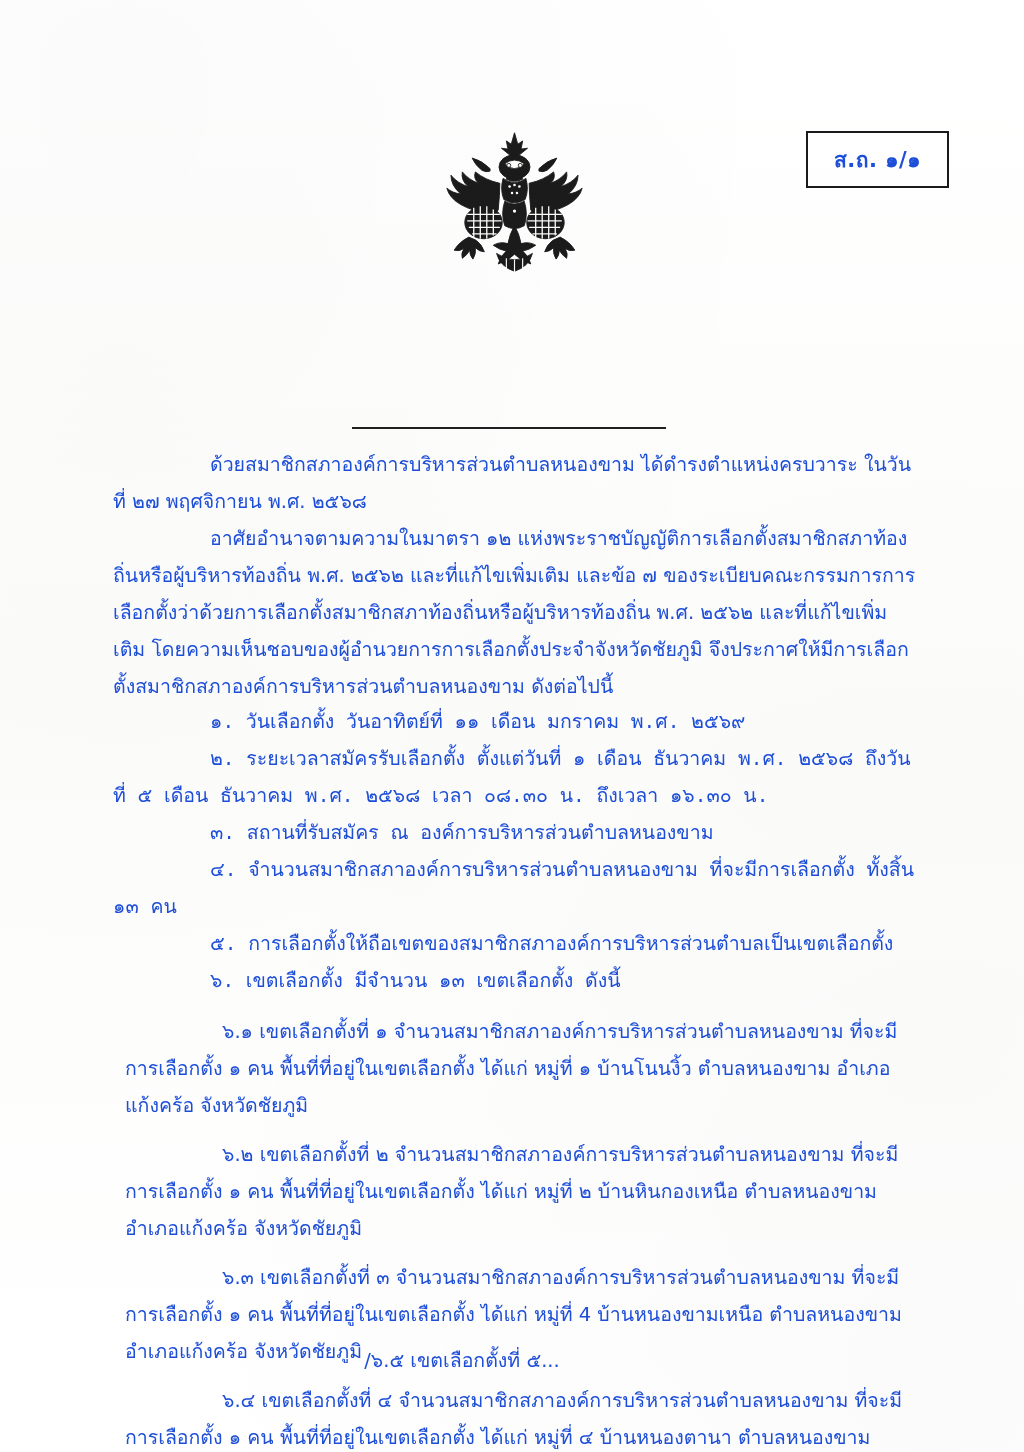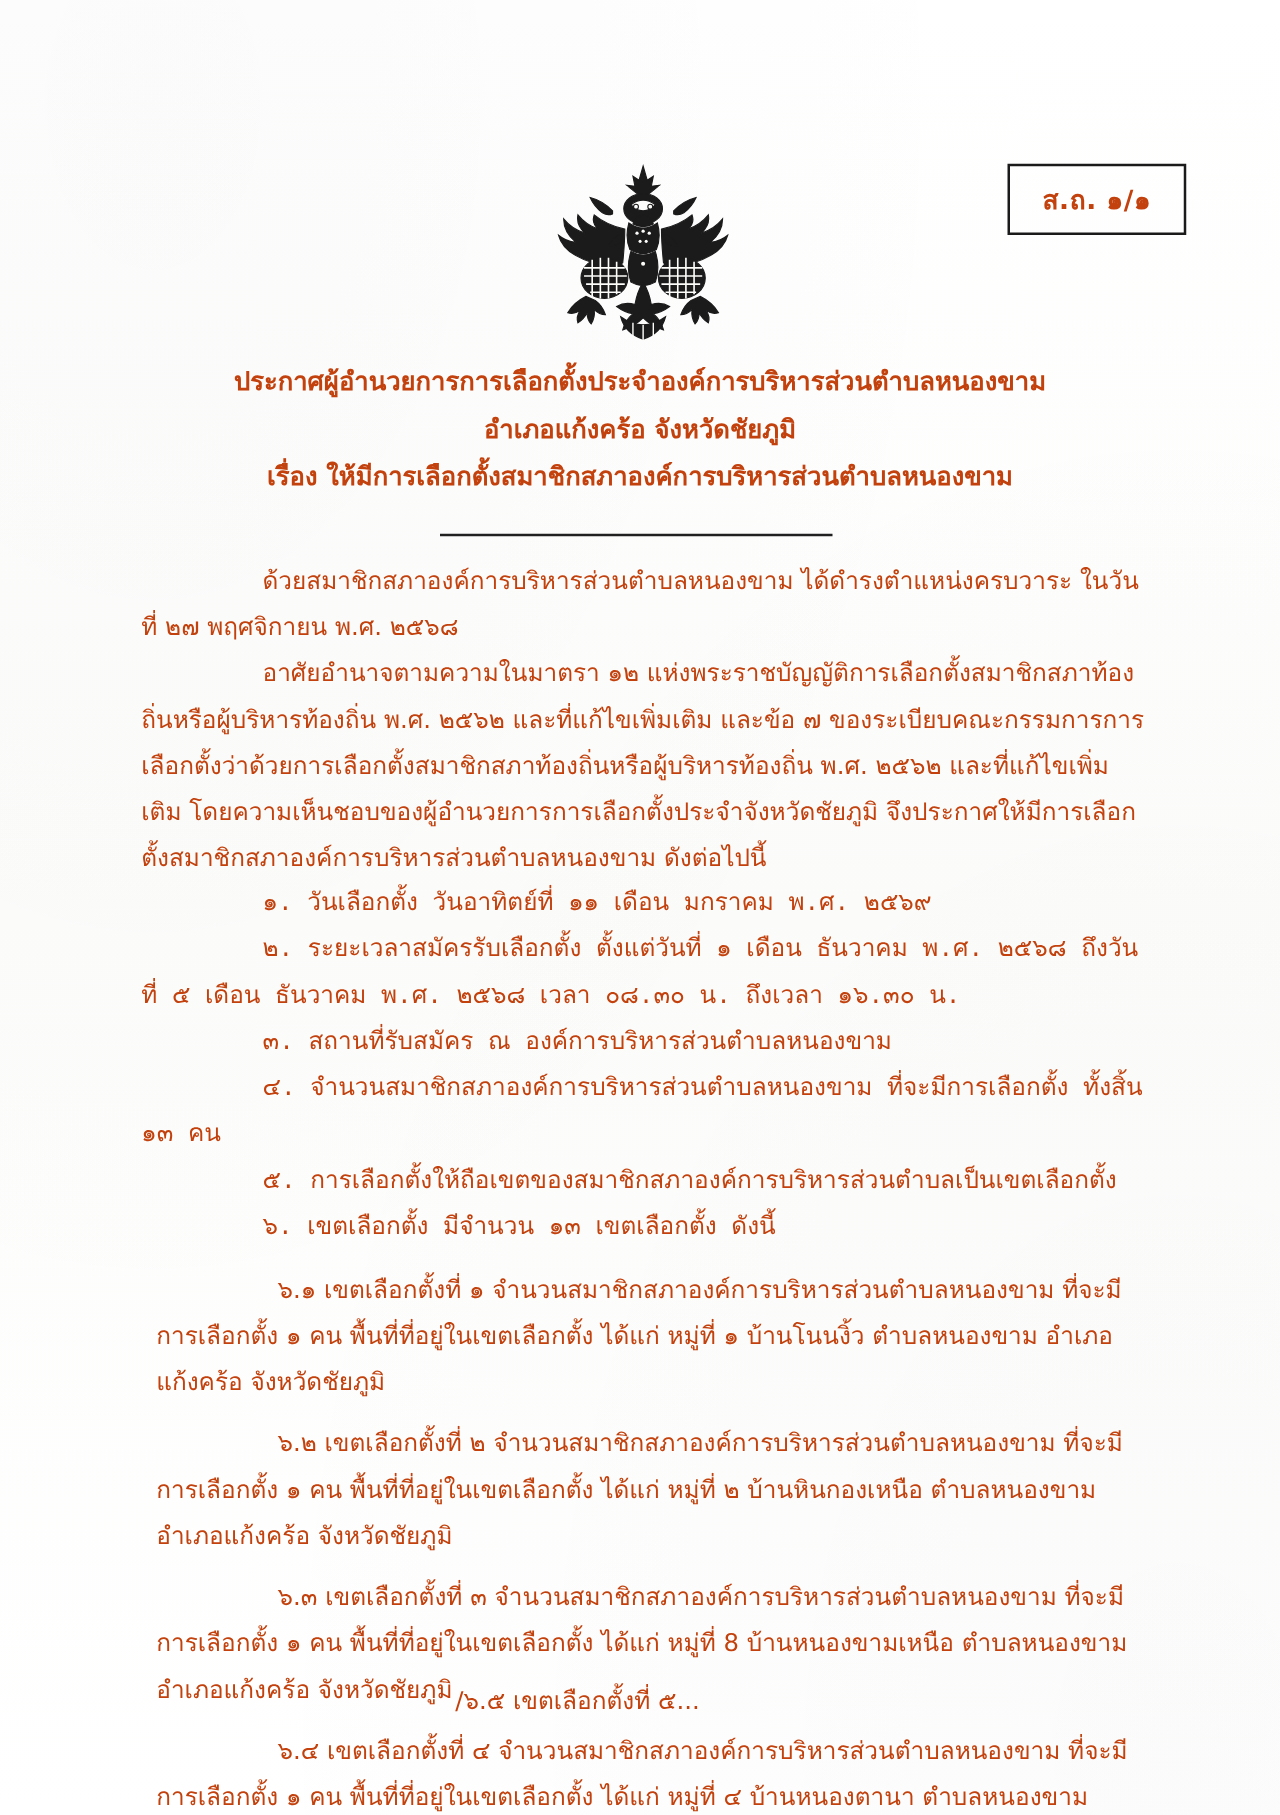--- a/index.html
+++ b/index.html
@@ -11,21 +11,21 @@
   body {
     font-family: "DejaVu Sans", "Liberation Sans", sans-serif;
   }
   .page {
     position: relative;
     width: 1024px;
     height: 1452px;
     margin: 0 auto;
     background: #fdfdfc;
     overflow: hidden;
-    color: #c2410c;
+    color: #1d4ed8;
   }
   
   .scan-tint {
     position: absolute;
     inset: 0;
     background:
       radial-gradient(ellipse at 12% 6%, rgba(0,0,0,0.016), rgba(0,0,0,0) 55%),
       radial-gradient(ellipse at 92% 96%, rgba(0,0,0,0.014), rgba(0,0,0,0) 60%),
       linear-gradient(180deg, #ffffff 0%, #fcfcfb 50%, #ffffff 100%);
     pointer-events: none;
@@ -186,36 +186,31 @@
           <circle cx="100" cy="76" r="1.6"></circle>
           <circle cx="106" cy="78" r="1.6"></circle>
           <circle cx="97" cy="86" r="1.5"></circle>
           <circle cx="103" cy="86" r="1.5"></circle>
           <circle cx="100" cy="108" r="2"></circle>
         </g>
       </g>
     </svg>
   </div>
 
-  <div class="heading-block">
-    <div class="heading-line">ประกาศผู้อำนวยการการเลือกตั้งประจำองค์การบริหารส่วนตำบลหนองขาม</div>
-    <div class="heading-line">อำเภอแก้งคร้อ  จังหวัดชัยภูมิ</div>
-    <div class="heading-line">เรื่อง ให้มีการเลือกตั้งสมาชิกสภาองค์การบริหารส่วนตำบลหนองขาม</div>
-  </div>
   <div class="rule"></div>
 
   <div class="body-block">
     <p class="para">ด้วยสมาชิกสภาองค์การบริหารส่วนตำบลหนองขาม  ได้ดำรงตำแหน่งครบวาระ ในวันที่ ๒๗ พฤศจิกายน พ.ศ. ๒๕๖๘</p>
     <p class="para">อาศัยอำนาจตามความในมาตรา ๑๒ แห่งพระราชบัญญัติการเลือกตั้งสมาชิกสภาท้องถิ่นหรือผู้บริหารท้องถิ่น พ.ศ. ๒๕๖๒ และที่แก้ไขเพิ่มเติม และข้อ ๗ ของระเบียบคณะกรรมการการเลือกตั้งว่าด้วยการเลือกตั้งสมาชิกสภาท้องถิ่นหรือผู้บริหารท้องถิ่น พ.ศ. ๒๕๖๒ และที่แก้ไขเพิ่มเติม โดยความเห็นชอบของผู้อำนวยการการเลือกตั้งประจำจังหวัดชัยภูมิ จึงประกาศให้มีการเลือกตั้งสมาชิกสภาองค์การบริหารส่วนตำบลหนองขาม ดังต่อไปนี้</p>
     <p class="list-line">๑. วันเลือกตั้ง วันอาทิตย์ที่ ๑๑  เดือน  มกราคม พ.ศ. ๒๕๖๙</p>
     <p class="list-line">๒. ระยะเวลาสมัครรับเลือกตั้ง ตั้งแต่วันที่ ๑ เดือน ธันวาคม พ.ศ. ๒๕๖๘ ถึงวันที่ ๕ เดือน ธันวาคม พ.ศ. ๒๕๖๘ เวลา ๐๘.๓๐ น. ถึงเวลา ๑๖.๓๐ น.</p>
     <p class="list-line">๓. สถานที่รับสมัคร ณ องค์การบริหารส่วนตำบลหนองขาม</p>
     <p class="list-line">๔. จำนวนสมาชิกสภาองค์การบริหารส่วนตำบลหนองขาม ที่จะมีการเลือกตั้ง ทั้งสิ้น  ๑๓  คน</p>
     <p class="list-line">๕. การเลือกตั้งให้ถือเขตของสมาชิกสภาองค์การบริหารส่วนตำบลเป็นเขตเลือกตั้ง</p>
     <p class="list-line">๖. เขตเลือกตั้ง มีจำนวน  ๑๓  เขตเลือกตั้ง ดังนี้</p>
     <p class="sub-para">๖.๑ เขตเลือกตั้งที่ ๑ จำนวนสมาชิกสภาองค์การบริหารส่วนตำบลหนองขาม ที่จะมีการเลือกตั้ง  ๑ คน พื้นที่ที่อยู่ในเขตเลือกตั้ง ได้แก่ หมู่ที่ ๑ บ้านโนนงิ้ว ตำบลหนองขาม อำเภอแก้งคร้อ จังหวัดชัยภูมิ</p>
     <p class="sub-para">๖.๒ เขตเลือกตั้งที่ ๒ จำนวนสมาชิกสภาองค์การบริหารส่วนตำบลหนองขาม ที่จะมีการเลือกตั้ง  ๑ คน พื้นที่ที่อยู่ในเขตเลือกตั้ง ได้แก่ หมู่ที่ ๒ บ้านหินกองเหนือ ตำบลหนองขาม อำเภอแก้งคร้อ จังหวัดชัยภูมิ</p>
-    <p class="sub-para">๖.๓ เขตเลือกตั้งที่ ๓ จำนวนสมาชิกสภาองค์การบริหารส่วนตำบลหนองขาม ที่จะมีการเลือกตั้ง  ๑ คน พื้นที่ที่อยู่ในเขตเลือกตั้ง ได้แก่ หมู่ที่ 8 บ้านหนองขามเหนือ ตำบลหนองขาม อำเภอแก้งคร้อ จังหวัดชัยภูมิ</p>
+    <p class="sub-para">๖.๓ เขตเลือกตั้งที่ ๓ จำนวนสมาชิกสภาองค์การบริหารส่วนตำบลหนองขาม ที่จะมีการเลือกตั้ง  ๑ คน พื้นที่ที่อยู่ในเขตเลือกตั้ง ได้แก่ หมู่ที่ 4 บ้านหนองขามเหนือ ตำบลหนองขาม อำเภอแก้งคร้อ จังหวัดชัยภูมิ</p>
     <p class="sub-para">๖.๔ เขตเลือกตั้งที่ ๔ จำนวนสมาชิกสภาองค์การบริหารส่วนตำบลหนองขาม ที่จะมีการเลือกตั้ง  ๑ คน พื้นที่ที่อยู่ในเขตเลือกตั้ง ได้แก่ หมู่ที่ ๔ บ้านหนองตานา ตำบลหนองขาม อำเภอแก้งคร้อ จังหวัดชัยภูมิ</p>
   </div>
 
   <div class="footer-note">/๖.๕ เขตเลือกตั้งที่ ๕...</div>
 </div>
 
 </body></html>

